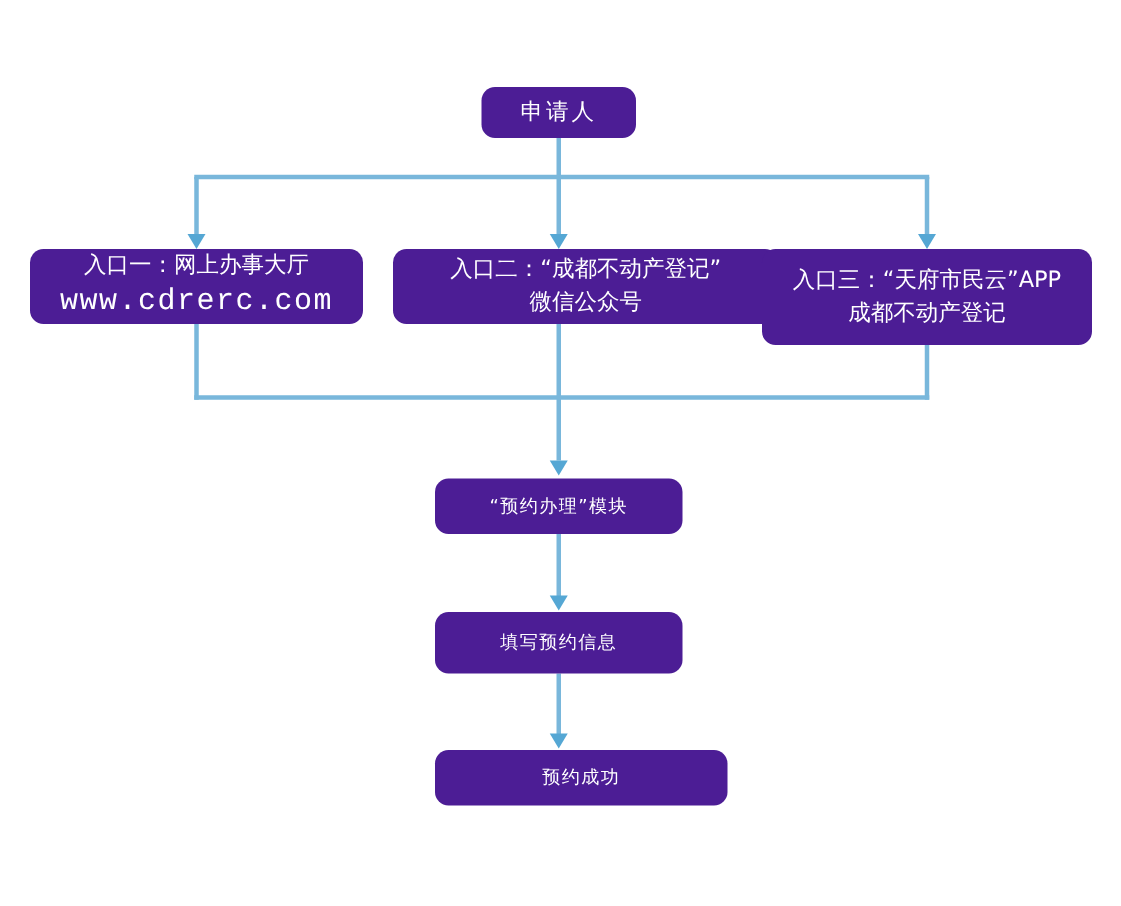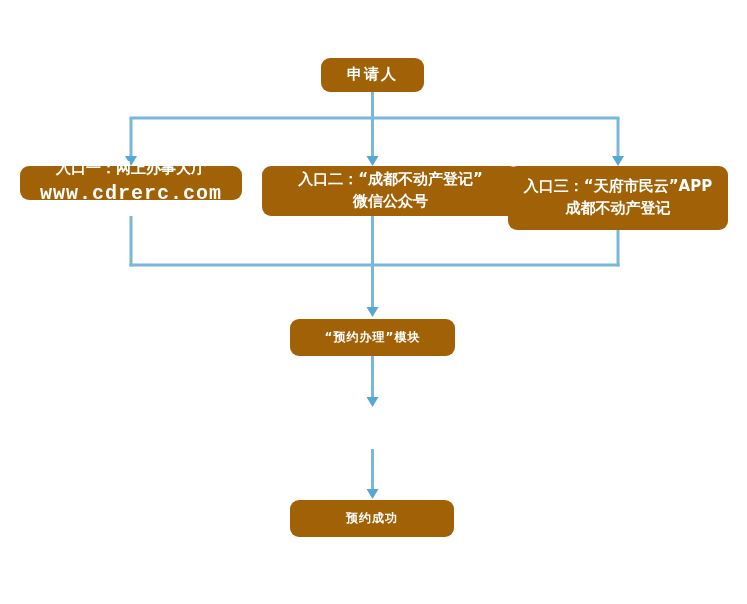--- a/index.html
+++ b/index.html
@@ -11,24 +11,24 @@
     overflow: hidden;
     font-family: "DejaVu Sans", "Liberation Sans", sans-serif;
   }
   .connectors {
     position: absolute;
     left: 0; top: 0;
     width: 747px; height: 604px;
   }
   .node {
     position: absolute;
-    background: #a16207;
+    background: #4c1d95;
     border-radius: 9px;
     color: #ffffff;
-    font-weight: bold;
+    font-weight: normal;
     display: flex;
     flex-direction: column;
     align-items: center;
     justify-content: center;
     text-align: center;
     line-height: 1.45;
     box-sizing: border-box;
   }
   .node .label-single { font-size: 12px; letter-spacing: 1px; }
   .node .label-top { font-size: 15px; letter-spacing: 2px; }
@@ -73,37 +73,40 @@
       <polygon points="366.5,307 378.5,307 372.5,317"></polygon>
       <polygon points="366.5,397 378.5,397 372.5,407"></polygon>
       <polygon points="366.5,489 378.5,489 372.5,499"></polygon>
     </g>
   </svg>
 
   <div class="node" style="left:321px; top:58px; width:103px; height:34px;">
     <span class="label-top">申请人</span>
   </div>
 
-  <div class="node" style="left:20px; top:166px; width:222px; height:34px;">
+  <div class="node" style="left:20px; top:166px; width:222px; height:50px;">
     <span class="l1">入口一：网上办事大厅</span>
     <span class="l2 mono">www.cdrerc.com</span>
   </div>
 
   <div class="node" style="left:262px; top:166px; width:257px; height:50px;">
     <span class="l1">入口二：“成都不动产登记”</span>
     <span class="l2">微信公众号</span>
   </div>
 
   <div class="node" style="left:508px; top:166px; width:220px; height:64px;">
     <span class="l1">入口三：“天府市民云”APP</span>
     <span class="l2">成都不动产登记</span>
   </div>
 
   <div class="node" style="left:290px; top:319px; width:165px; height:37px;">
     <span class="label-single">“预约办理”模块</span>
   </div>
 
+  <div class="node" style="left:290px; top:408px; width:165px; height:41px;">
+    <span class="label-single">填写预约信息</span>
+  </div>
 
-  <div class="node" style="left:290px; top:500px; width:164px; height:37px;">
+  <div class="node" style="left:290px; top:500px; width:195px; height:37px;">
     <span class="label-single">预约成功</span>
   </div>
 
 </div>
 
 </body></html>

